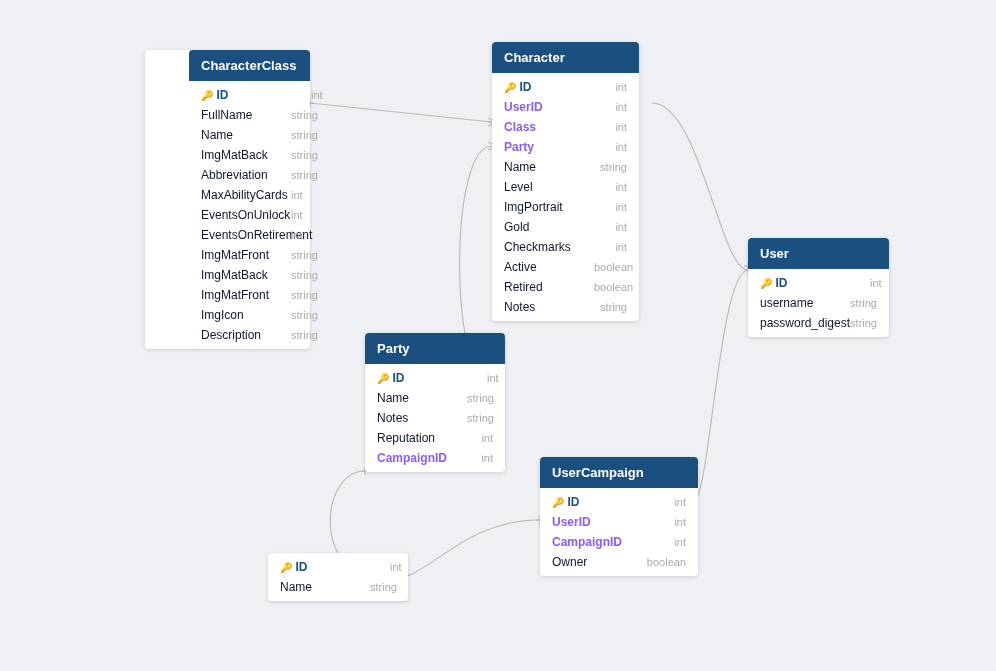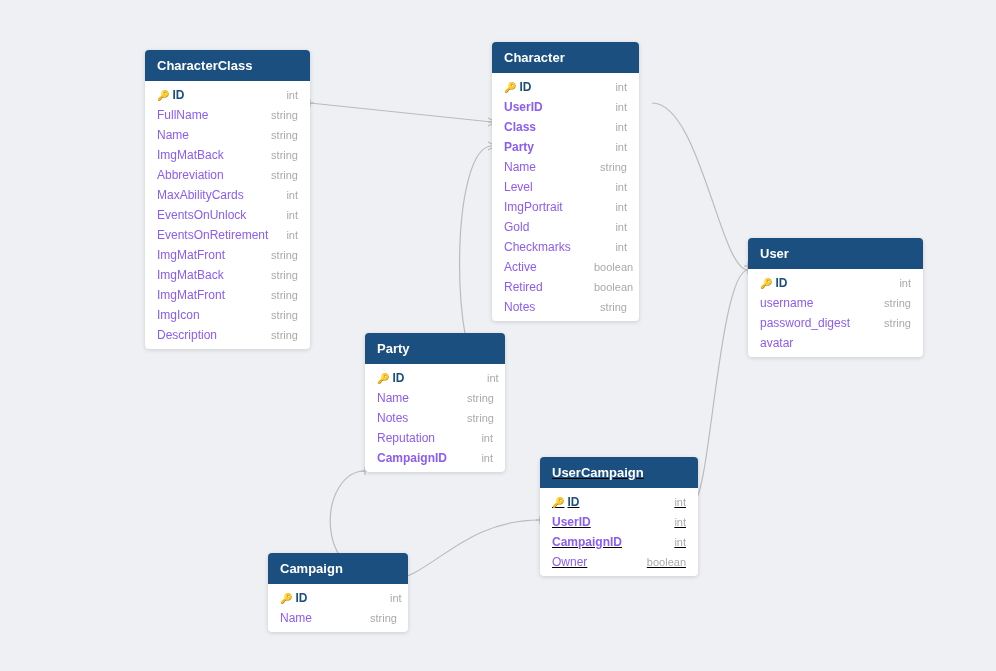--- a/index.html
+++ b/index.html
@@ -44,21 +44,21 @@
       padding: 4px 0;
     }
     .db-row {
       display: flex;
       align-items: center;
       padding: 2px 12px;
       min-height: 20px;
     }
     .db-row .field-name {
       min-width: 90px;
-      color: #8b5cf6;
+      color: #0f172a;
       font-weight: 400;
     }
     .db-row .field-name.pk {
       font-weight: 700;
       color: #1a4f80;
     }
     .db-row .field-name.fk {
       font-weight: 700;
       color: #8b5cf6;
     }
@@ -113,21 +113,21 @@
     <line x1="744" y1="266" x2="752" y2="266" stroke="#bbb" stroke-width="1.2"></line>
     <line x1="748" y1="262" x2="748" y2="274" stroke="#bbb" stroke-width="1.2"></line>
 
     <line x1="488" y1="118" x2="496" y2="122" stroke="#bbb" stroke-width="1.2"></line>
     <line x1="488" y1="126" x2="496" y2="122" stroke="#bbb" stroke-width="1.2"></line>
 
     <line x1="488" y1="142" x2="496" y2="146" stroke="#bbb" stroke-width="1.2"></line>
     <line x1="488" y1="150" x2="496" y2="146" stroke="#bbb" stroke-width="1.2"></line>
   </svg>
 
-  <div class="db-table" style="left:145px; top:50px; width:165px;">
+  <div class="db-table" style="left:145px; top:50px; width:165px;padding-left:44px;">
     <div class="db-table-header">CharacterClass</div>
     <div class="db-table-body">
       <div class="db-row">
         <div class="field-name-wrap">
           <span class="key-icon">🔑</span>
           <span class="field-name pk">ID</span>
         </div>
         <span class="field-type">int</span>
       </div>
       <div class="db-row">
@@ -231,41 +231,37 @@
           <span class="field-name">Retired</span>
           <span class="field-type">boolean</span>
         </div>
       <div class="db-row">
           <span class="field-name">Notes</span>
           <span class="field-type">string</span>
         </div>
     </div>
   </div>
 
-  <div class="db-table" style="left:748px; top:238px; width:175px;">
+  <div class="db-table" style="left:748px; top:238px; width:141px;">
     <div class="db-table-header">User</div>
     <div class="db-table-body">
       <div class="db-row">
         <div class="field-name-wrap">
           <span class="key-icon">🔑</span>
           <span class="field-name pk">ID</span>
         </div>
         <span class="field-type">int</span>
       </div>
       <div class="db-row">
           <span class="field-name">username</span>
           <span class="field-type">string</span>
         </div>
       <div class="db-row">
           <span class="field-name">password_digest</span>
           <span class="field-type">string</span>
-        </div>
-      <div class="db-row">
-          <span class="field-name">avatar</span>
-          <span class="field-type"></span>
         </div>
     </div>
   </div>
 
   <div class="db-table" style="left:365px; top:333px; width:120px;">
     <div class="db-table-header">Party</div>
     <div class="db-table-body">
       <div class="db-row">
         <div class="field-name-wrap">
           <span class="key-icon">🔑</span>
@@ -286,37 +282,36 @@
           <span class="field-type">int</span>
         </div>
       <div class="db-row">
           <span class="field-name fk">CampaignID</span>
           <span class="field-type">int</span>
         </div>
     </div>
   </div>
 
   <div class="db-table" style="left:268px; top:553px; width:120px;">
-    <div class="db-table-header">Campaign</div>
     <div class="db-table-body">
       <div class="db-row">
         <div class="field-name-wrap">
           <span class="key-icon">🔑</span>
           <span class="field-name pk">ID</span>
         </div>
         <span class="field-type">int</span>
       </div>
       <div class="db-row">
           <span class="field-name">Name</span>
           <span class="field-type">string</span>
         </div>
     </div>
   </div>
 
-  <div class="db-table" style="left:540px; top:457px; width:158px;text-decoration:underline;">
+  <div class="db-table" style="left:540px; top:457px; width:158px;">
     <div class="db-table-header">UserCampaign</div>
     <div class="db-table-body">
       <div class="db-row">
         <div class="field-name-wrap">
           <span class="key-icon">🔑</span>
           <span class="field-name pk">ID</span>
         </div>
         <span class="field-type">int</span>
       </div>
       <div class="db-row">

